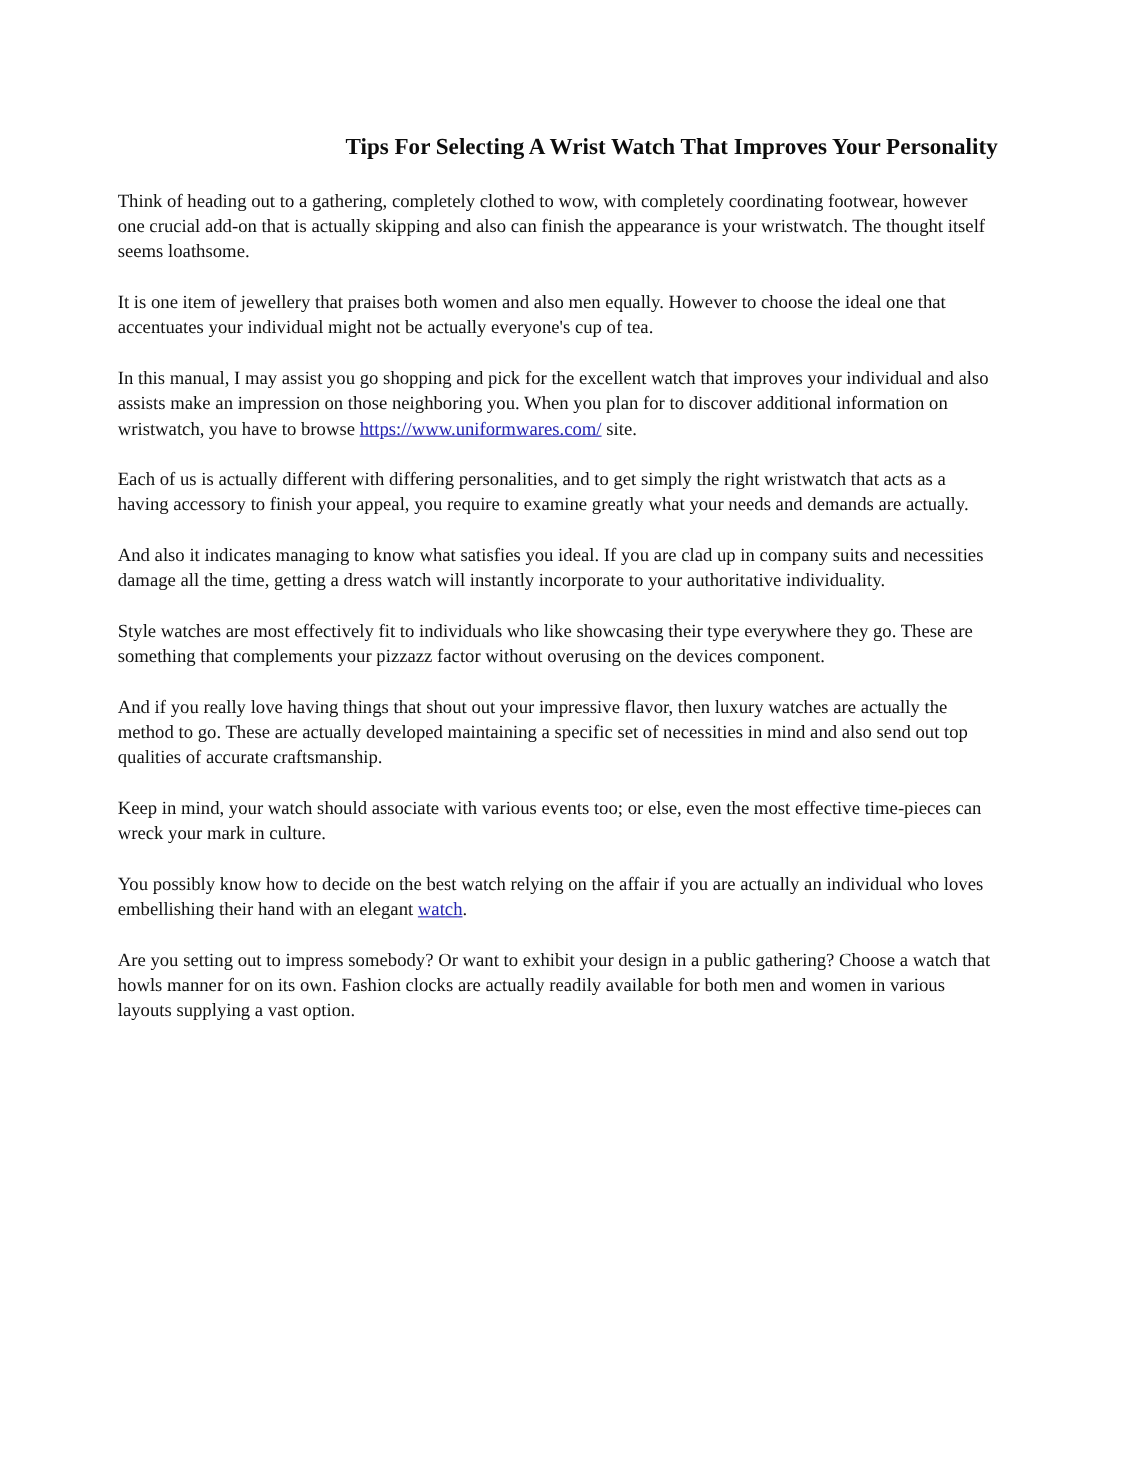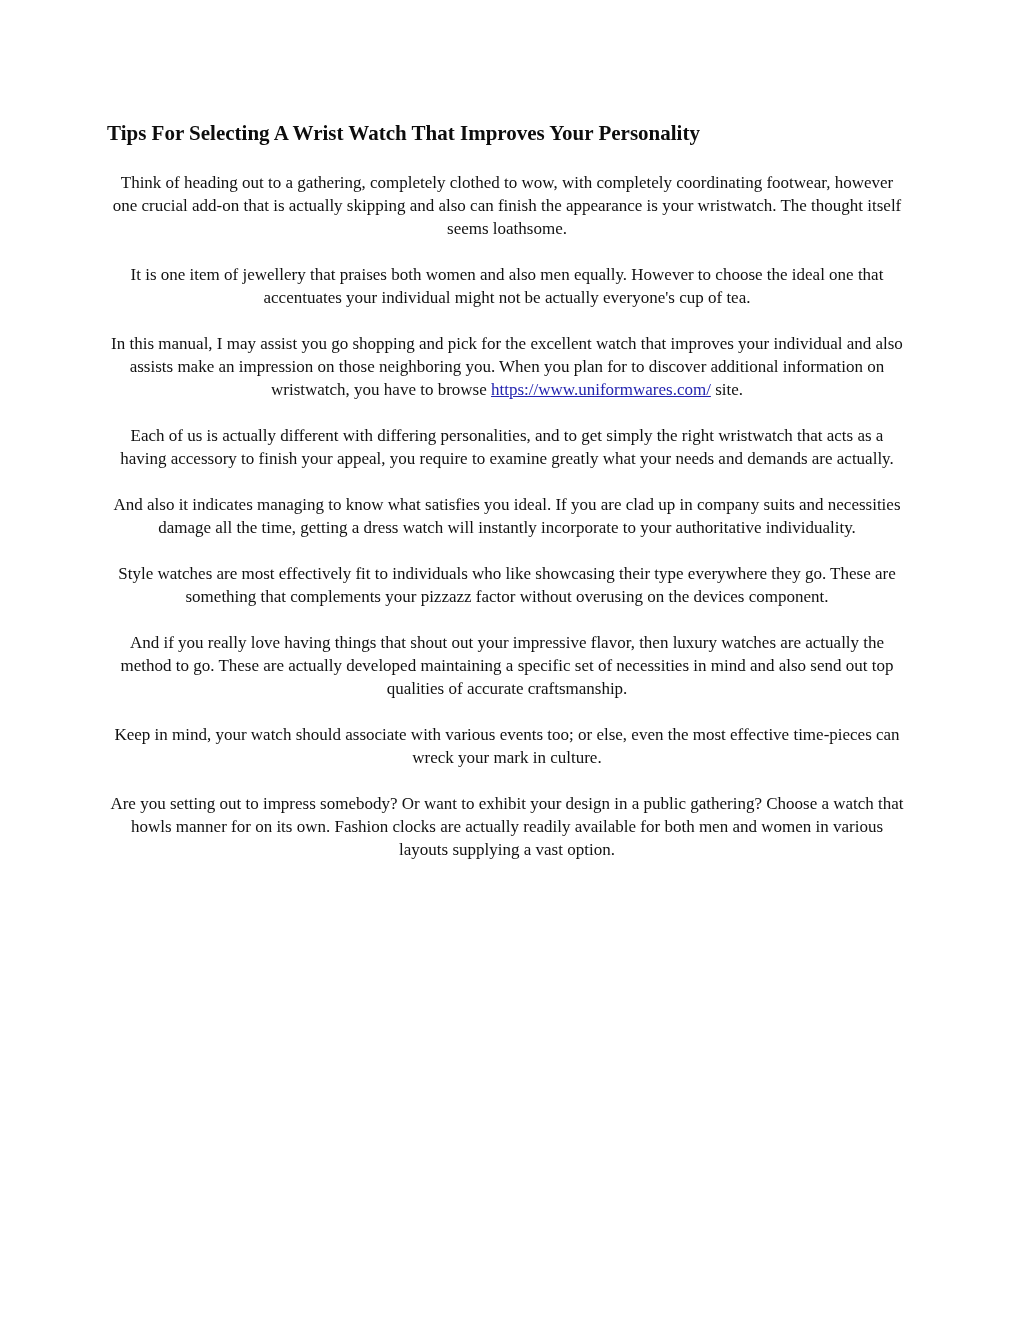--- a/index.html
+++ b/index.html
@@ -18,42 +18,43 @@
     font-family: "Liberation Serif", "DejaVu Serif", serif;
     font-size: 17px;
     line-height: 23px;
     color: #111111;
     overflow: hidden;
   }
   .doc-title {
     font-size: 21px;
     line-height: 27px;
     font-weight: bold;
-    text-align: left;
+    text-align: right;
     margin: 0 0 24px 0;
     color: #0d0d0d;
   }
   .doc-para {
     margin: 0 0 23px 0;
-    text-align: center;
+    text-align: left;
   }
   .doc-link {
     text-decoration: underline;
     cursor: pointer;
   }
 </style>
 </head>
 <body>
 
 <div class="page">
   <h1 class="doc-title">Tips For Selecting A Wrist Watch That Improves Your Personality</h1>
   <div>
       <p class="doc-para"><span>Think of heading out to a gathering, completely clothed to wow, with completely coordinating footwear, however one crucial add-on that is actually skipping and also can finish the appearance is your wristwatch. The thought itself seems loathsome.</span></p>
       <p class="doc-para"><span>It is one item of jewellery that praises both women and also men equally. However to choose the ideal one that accentuates your individual might not be actually everyone's cup of tea.</span></p>
       <p class="doc-para"><span>In this manual, I may assist you go shopping and pick for the excellent watch that improves your individual and also assists make an impression on those neighboring you. When you plan for to discover additional information on wristwatch, you have to browse </span><a class="doc-link" href="#" style="color: rgb(35, 35, 176);">https://www.uniformwares.com/</a><span> site.</span></p>
       <p class="doc-para"><span>Each of us is actually different with differing personalities, and to get simply the right wristwatch that acts as a having accessory to finish your appeal, you require to examine greatly what your needs and demands are actually.</span></p>
       <p class="doc-para"><span>And also it indicates managing to know what satisfies you ideal. If you are clad up in company suits and necessities damage all the time, getting a dress watch will instantly incorporate to your authoritative individuality.</span></p>
       <p class="doc-para"><span>Style watches are most effectively fit to individuals who like showcasing their type everywhere they go. These are something that complements your pizzazz factor without overusing on the devices component.</span></p>
       <p class="doc-para"><span>And if you really love having things that shout out your impressive flavor, then luxury watches are actually the method to go. These are actually developed maintaining a specific set of necessities in mind and also send out top qualities of accurate craftsmanship.</span></p>
       <p class="doc-para"><span>Keep in mind, your watch should associate with various events too; or else, even the most effective time-pieces can wreck your mark in culture.</span></p>
+      <p class="doc-para"><span>You possibly know how to decide on the best watch relying on the affair if you are actually an individual who loves embellishing their hand with an elegant </span><a class="doc-link" href="#" style="color: rgb(35, 35, 176);">watch</a><span>.</span></p>
       <p class="doc-para"><span>Are you setting out to impress somebody? Or want to exhibit your design in a public gathering? Choose a watch that howls manner for on its own. Fashion clocks are actually readily available for both men and women in various layouts supplying a vast option.</span></p>
     </div>
 </div>
 
 </body></html>

